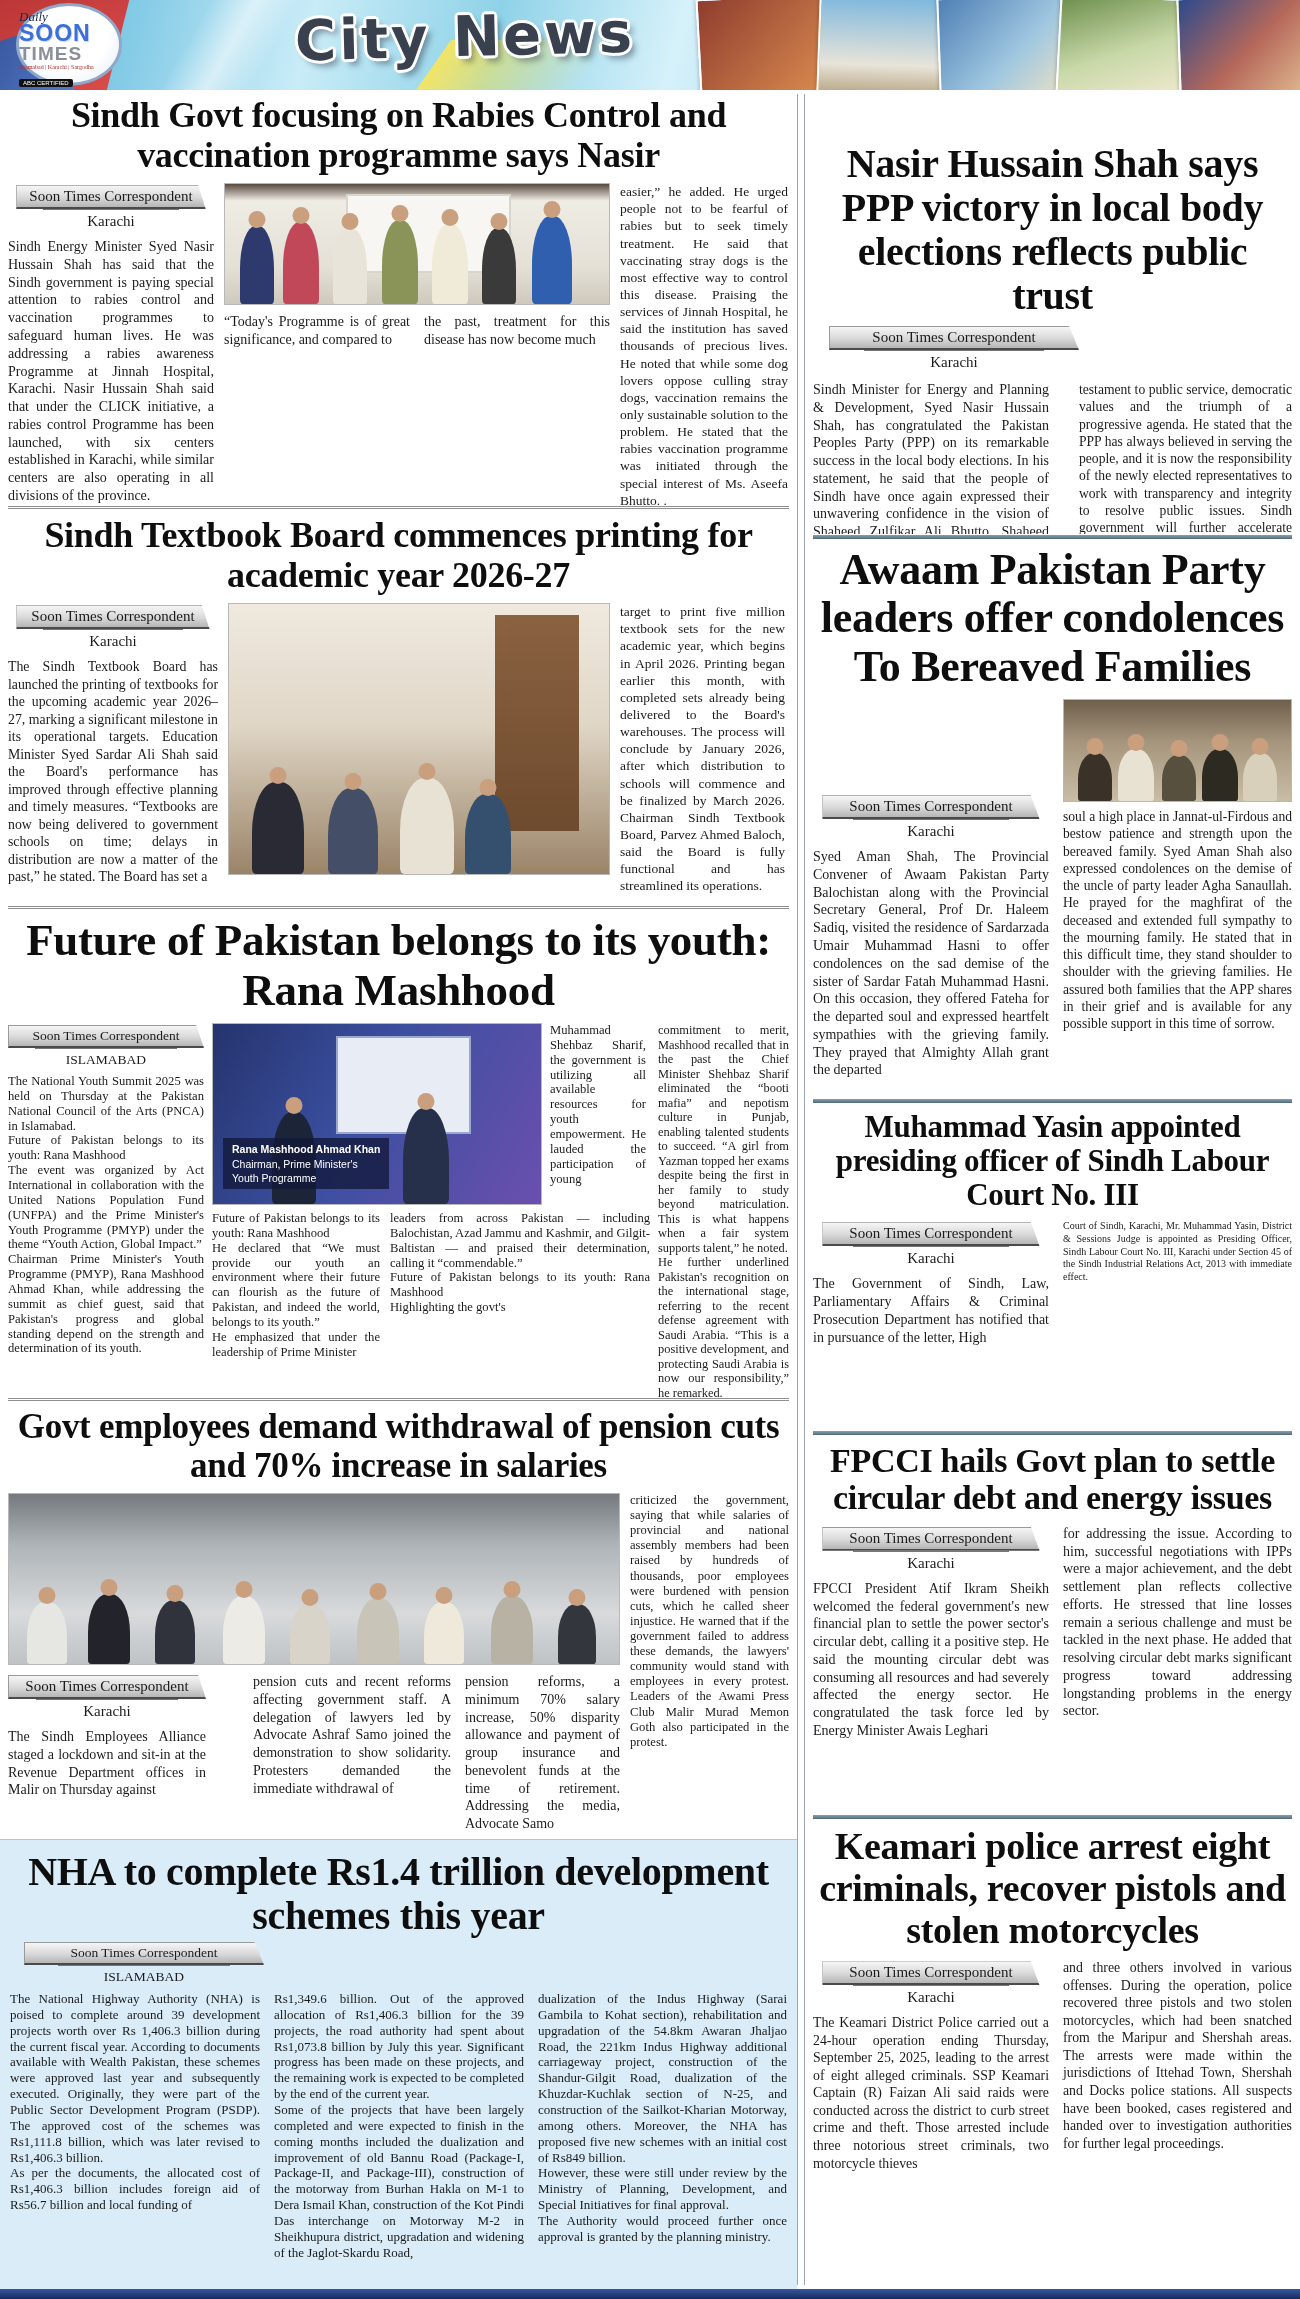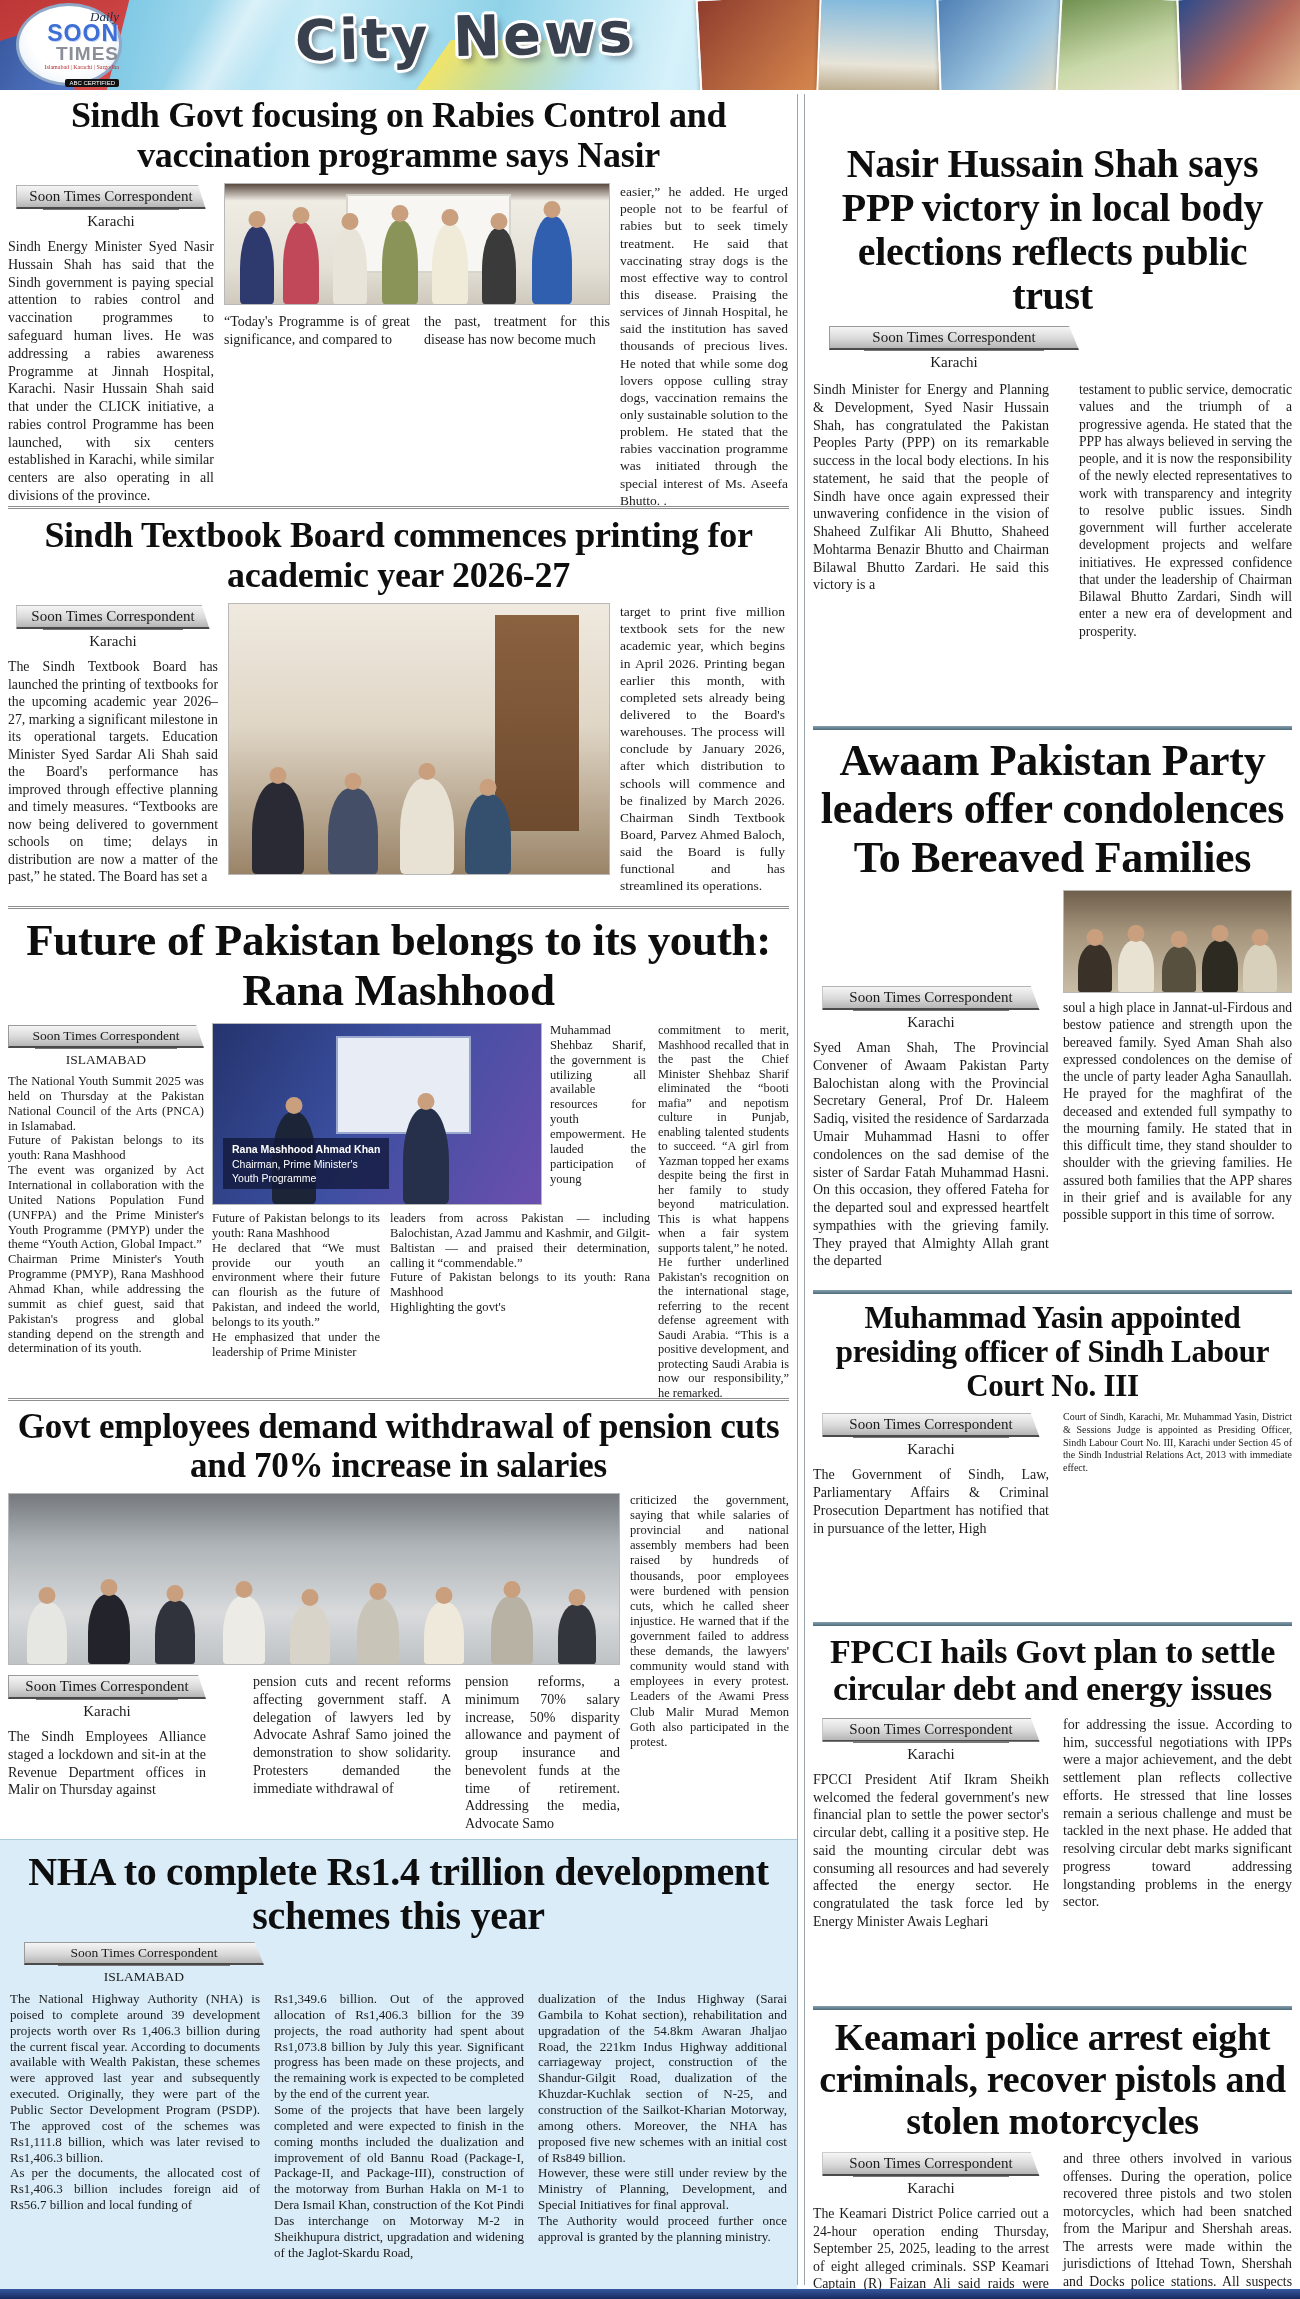--- a/index.html
+++ b/index.html
@@ -12,21 +12,21 @@
   .mh-red{left:-34px;top:-26px;width:150px;height:140px;transform:rotate(14deg);
     background:linear-gradient(135deg,#b23030,#e05050);}
   .mh-blue{left:-50px;top:40px;width:120px;height:90px;transform:rotate(-18deg);
     background:linear-gradient(135deg,#2c4a8c,#5a7fd0);}
   .mh-yellow{left:430px;top:40px;width:160px;height:60px;transform:skewX(-35deg);
     background:linear-gradient(90deg,rgba(255,230,80,.85),rgba(255,255,255,0));}
   .mh-streak{left:180px;top:-10px;width:90px;height:130px;transform:skewX(-30deg);
     background:linear-gradient(90deg,rgba(255,255,255,.0),rgba(255,255,255,.55),rgba(255,255,255,0));}
   .logo{position:absolute;left:16px;top:3px;width:106px;height:83px;z-index:5;
     background:radial-gradient(circle at 50% 35%,#ffffff 55%,#dfe9f5 100%);
-    border:3px solid #90a8c8;border-radius:50%;text-align:right;box-sizing:border-box;padding-top:4px;}
+    border:3px solid #90a8c8;border-radius:50%;text-align:left;box-sizing:border-box;padding-top:4px;}
   .logo .daily{font-style:italic;font-size:13px;color:#1d2b45;line-height:1;}
   .logo .soon{font-family:"Liberation Sans",sans-serif;font-size:23px;font-weight:bold;color:#3d6fd6;
     letter-spacing:1px;line-height:.95;text-shadow:1px 1px 0 #c8d8f0;}
   .logo .times{font-family:"Liberation Sans",sans-serif;font-size:19px;font-weight:bold;color:#8a8f98;
     letter-spacing:1px;line-height:.95;}
   .logo .cities{font-size:6px;color:#b03030;line-height:1.4;}
   .logo .abc{display:inline-block;font-family:"Liberation Sans",sans-serif;font-size:6px;background:#111;
     color:#fff;padding:1px 4px;border-radius:2px;}
   .cn-title{position:absolute;left:295px;top:4px;z-index:4;font-family:"DejaVu Sans",sans-serif;
     font-size:56px;font-weight:800;color:#39414f;letter-spacing:3px;transform:rotate(-1.5deg);
@@ -239,21 +239,21 @@
 However, these were still under review by the Ministry of Planning, Development, and Special Initiatives for final approval.
 The Authority would proceed further once approval is granted by the planning ministry.</div>
         </div>
       </article>
     </div>
 
     <div class="vsep"></div>
 
     <div class="col-r">
 
-      <article style="height:635px;">
+      <article style="height:444px;">
         <h1 class="hl" style="font-size:40px;margin-top:48px;">Nasir Hussain Shah says PPP victory in local body elections reflects public trust</h1>
         <div class="bylw" style="width:250px;margin:4px 0 8px 16px;">
           <div class="byl">Soon Times Correspondent</div>
           <div class="dl">Karachi</div>
         </div>
         <div class="row" style="gap:30px;margin-top:-78px;">
           <div class="txt" style="width:236px;margin-top:78px;font-size:14px;">Sindh Minister for Energy and Planning &amp; Development, Syed Nasir Hussain Shah, has congratulated the Pakistan Peoples Party (PPP) on its remarkable success in the local body elections. In his statement, he said that the people of Sindh have once again expressed their unwavering confidence in the vision of Shaheed Zulfikar Ali Bhutto, Shaheed Mohtarma Benazir Bhutto and Chairman Bilawal Bhutto Zardari. He said this victory is a</div>
           <div class="txt" style="flex:1;margin-top:78px;font-size:13.6px;">testament to public service, democratic values and the triumph of a progressive agenda. He stated that the PPP has always believed in serving the people, and it is now the responsibility of the newly elected representatives to work with transparency and integrity to resolve public issues. Sindh government will further accelerate development projects and welfare initiatives. He expressed confidence that under the leadership of Chairman Bilawal Bhutto Zardari, Sindh will enter a new era of development and prosperity.</div>
         </div>
       </article>

